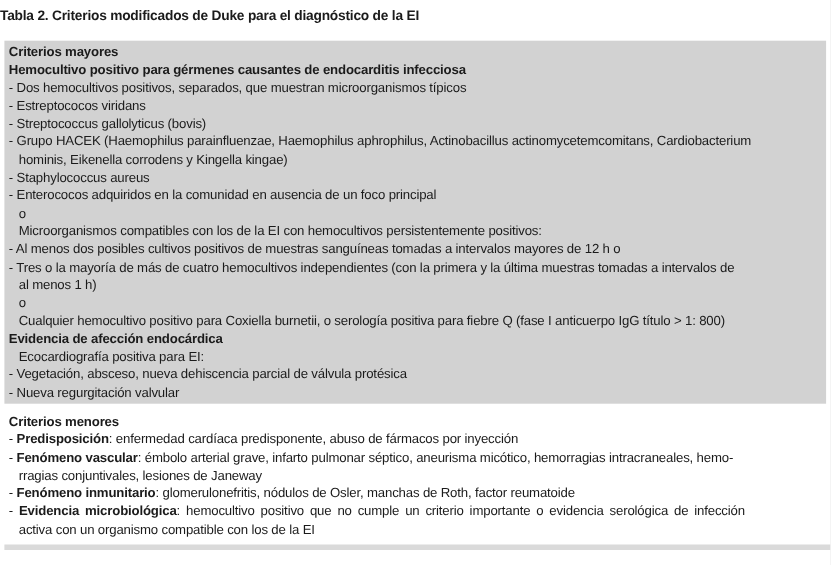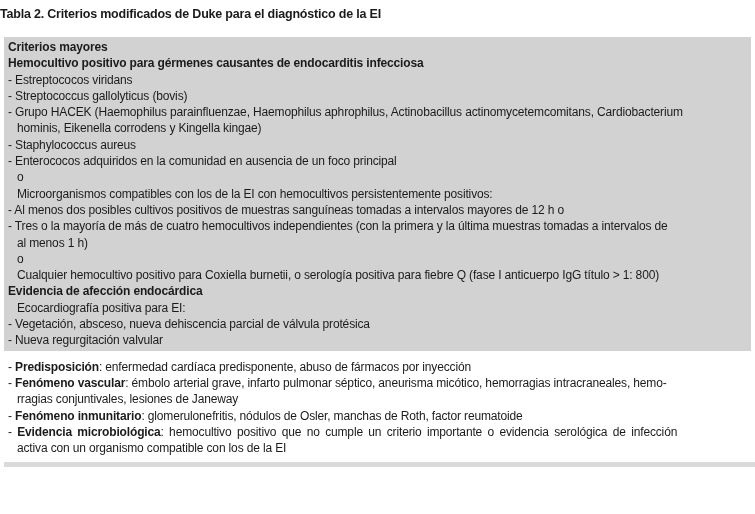--- a/index.html
+++ b/index.html
@@ -55,39 +55,41 @@
 </style>
 </head>
 <body>
 
 <div class="page-title">Tabla 2. Criterios modificados de Duke para el diagnóstico de la EI</div>
 
 <div id="sections">
     <div class="section major" style="background: rgb(210, 210, 210);">
       <div class="line flush"><span class="seg-bold ">Criterios mayores</span></div>
       <div class="line flush"><span class="seg-bold ">Hemocultivo positivo para gérmenes causantes de endocarditis infecciosa</span></div>
+      <div class="line bullet"><span class="">- Dos hemocultivos positivos, separados, que muestran microorganismos típicos</span></div>
       <div class="line bullet"><span class="">- Estreptococos viridans</span></div>
       <div class="line bullet"><span class="">- </span><span class="seg-italic">Streptococcus gallolyticus (bovis)</span></div>
       <div class="line bullet"><span class="">- Grupo HACEK </span><span class="seg-italic">(Haemophilus parainfluenzae, Haemophilus aphrophilus, Actinobacillus actinomycetemcomitans, Cardiobacterium</span></div>
       <div class="line cont"><span class="seg-italic">hominis, Eikenella corrodens y Kingella kingae)</span></div>
       <div class="line bullet"><span class="">- </span><span class="seg-italic">Staphylococcus aureus</span></div>
       <div class="line bullet"><span class="">- Enterococos adquiridos en la comunidad en ausencia de un foco principal</span></div>
       <div class="line cont"><span class="">o</span></div>
       <div class="line cont"><span class="">Microorganismos compatibles con los de la EI con hemocultivos persistentemente positivos:</span></div>
       <div class="line bullet"><span class="">- Al menos dos posibles cultivos positivos de muestras sanguíneas tomadas a intervalos mayores de 12 h o</span></div>
       <div class="line bullet"><span class="">- Tres o la mayoría de más de cuatro hemocultivos independientes (con la primera y la última muestras tomadas a intervalos de</span></div>
       <div class="line cont"><span class="">al menos 1 h)</span></div>
       <div class="line cont"><span class="">o</span></div>
       <div class="line cont"><span class="">Cualquier hemocultivo positivo para </span><span class="seg-italic">Coxiella burnetii</span><span class="">, o serología positiva para fiebre Q (fase I anticuerpo IgG título &gt; 1: 800)</span></div>
       <div class="line flush"><span class="seg-bold ">Evidencia de afección endocárdica</span></div>
       <div class="line cont"><span class="">Ecocardiografía positiva para EI:</span></div>
       <div class="line bullet"><span class="">- Vegetación, absceso, nueva dehiscencia parcial de válvula protésica</span></div>
       <div class="line bullet"><span class="">- Nueva regurgitación valvular</span></div>
     </div>
     <div class="section minor" style="background: rgb(255, 255, 255);">
+      <div class="line flush"><span class="seg-bold ">Criterios menores</span></div>
       <div class="line bullet"><span class="">- </span><span class="seg-bold ">Predisposición</span><span class="">: enfermedad cardíaca predisponente, abuso de fármacos por inyección</span></div>
       <div class="line bullet"><span class="">- </span><span class="seg-bold ">Fenómeno vascular</span><span class="">: émbolo arterial grave, infarto pulmonar séptico, aneurisma micótico, hemorragias intracraneales, hemo-</span></div>
       <div class="line cont"><span class="">rragias conjuntivales, lesiones de Janeway</span></div>
       <div class="line bullet"><span class="">- </span><span class="seg-bold ">Fenómeno inmunitario</span><span class="">: glomerulonefritis, nódulos de Osler, manchas de Roth, factor reumatoide</span></div>
       <div class="line bullet justify"><span class="">- </span><span class="seg-bold ">Evidencia microbiológica</span><span class="">: hemocultivo positivo que no cumple un criterio importante o evidencia serológica de infección</span></div>
       <div class="line cont"><span class="">activa con un organismo compatible con los de la EI</span></div>
     </div>
   </div>
 
 <div class="bottom-bar" id="bottom-bar" style="background: rgb(218, 218, 218);"></div>

